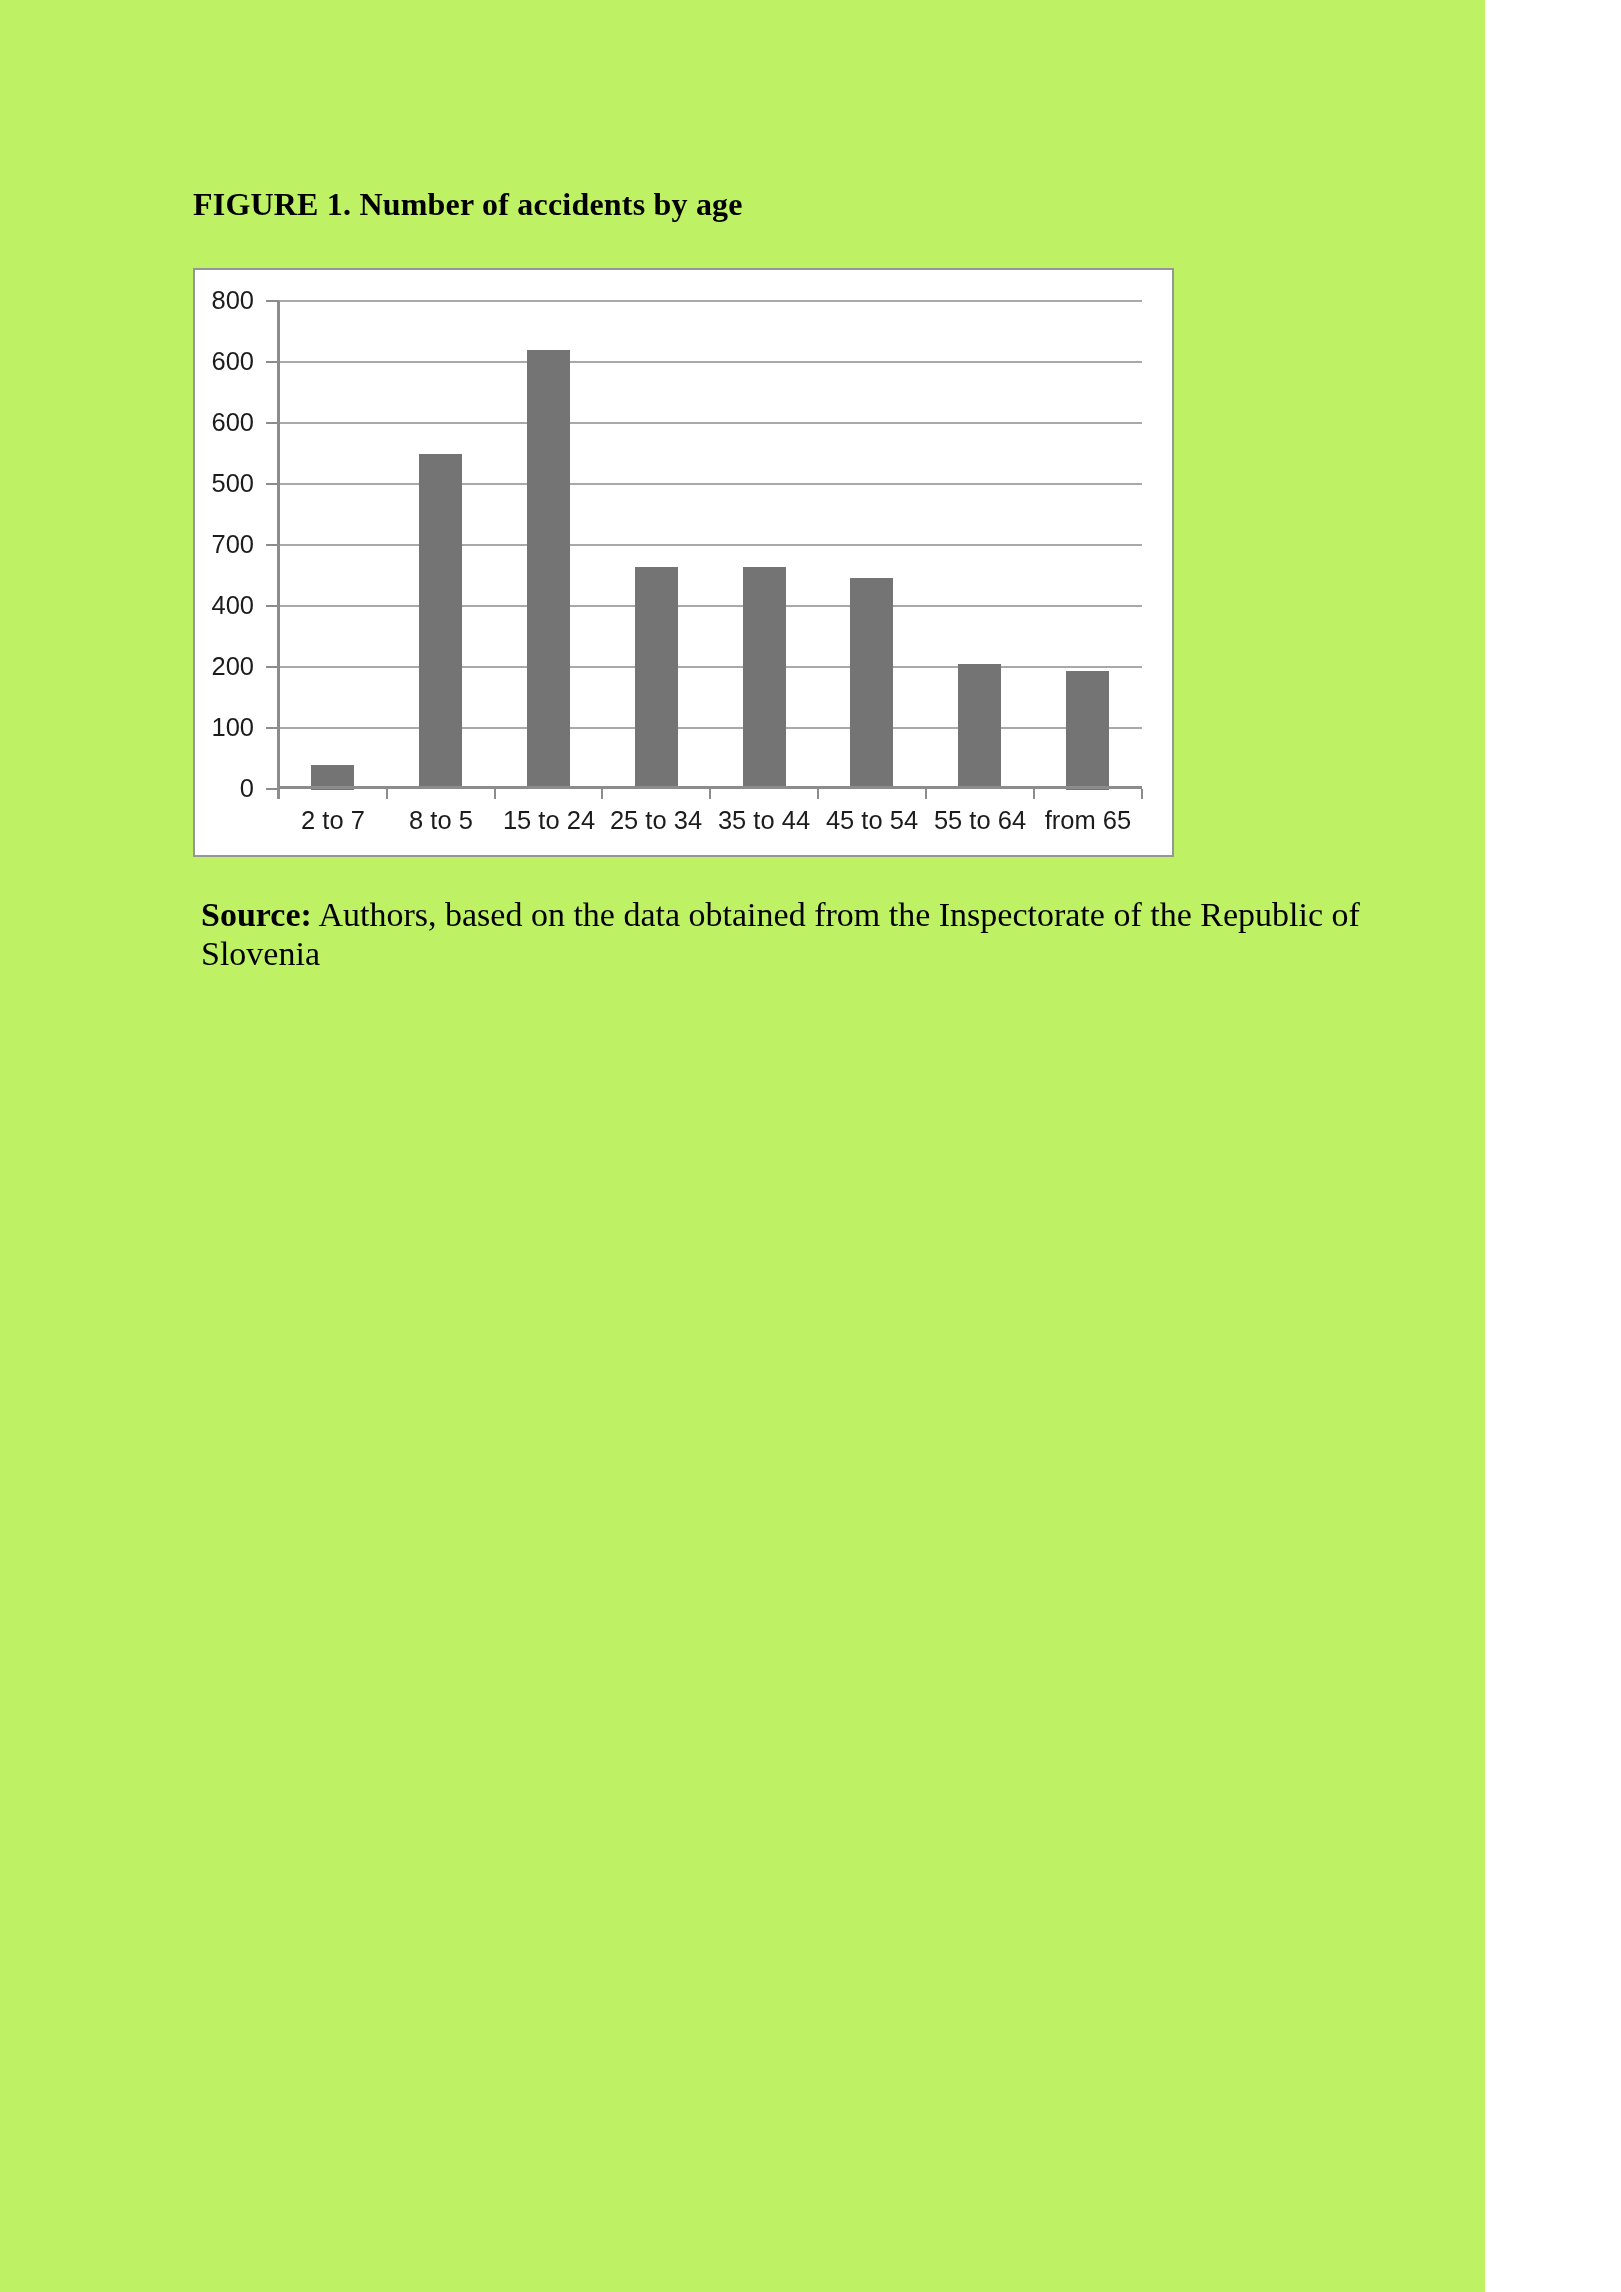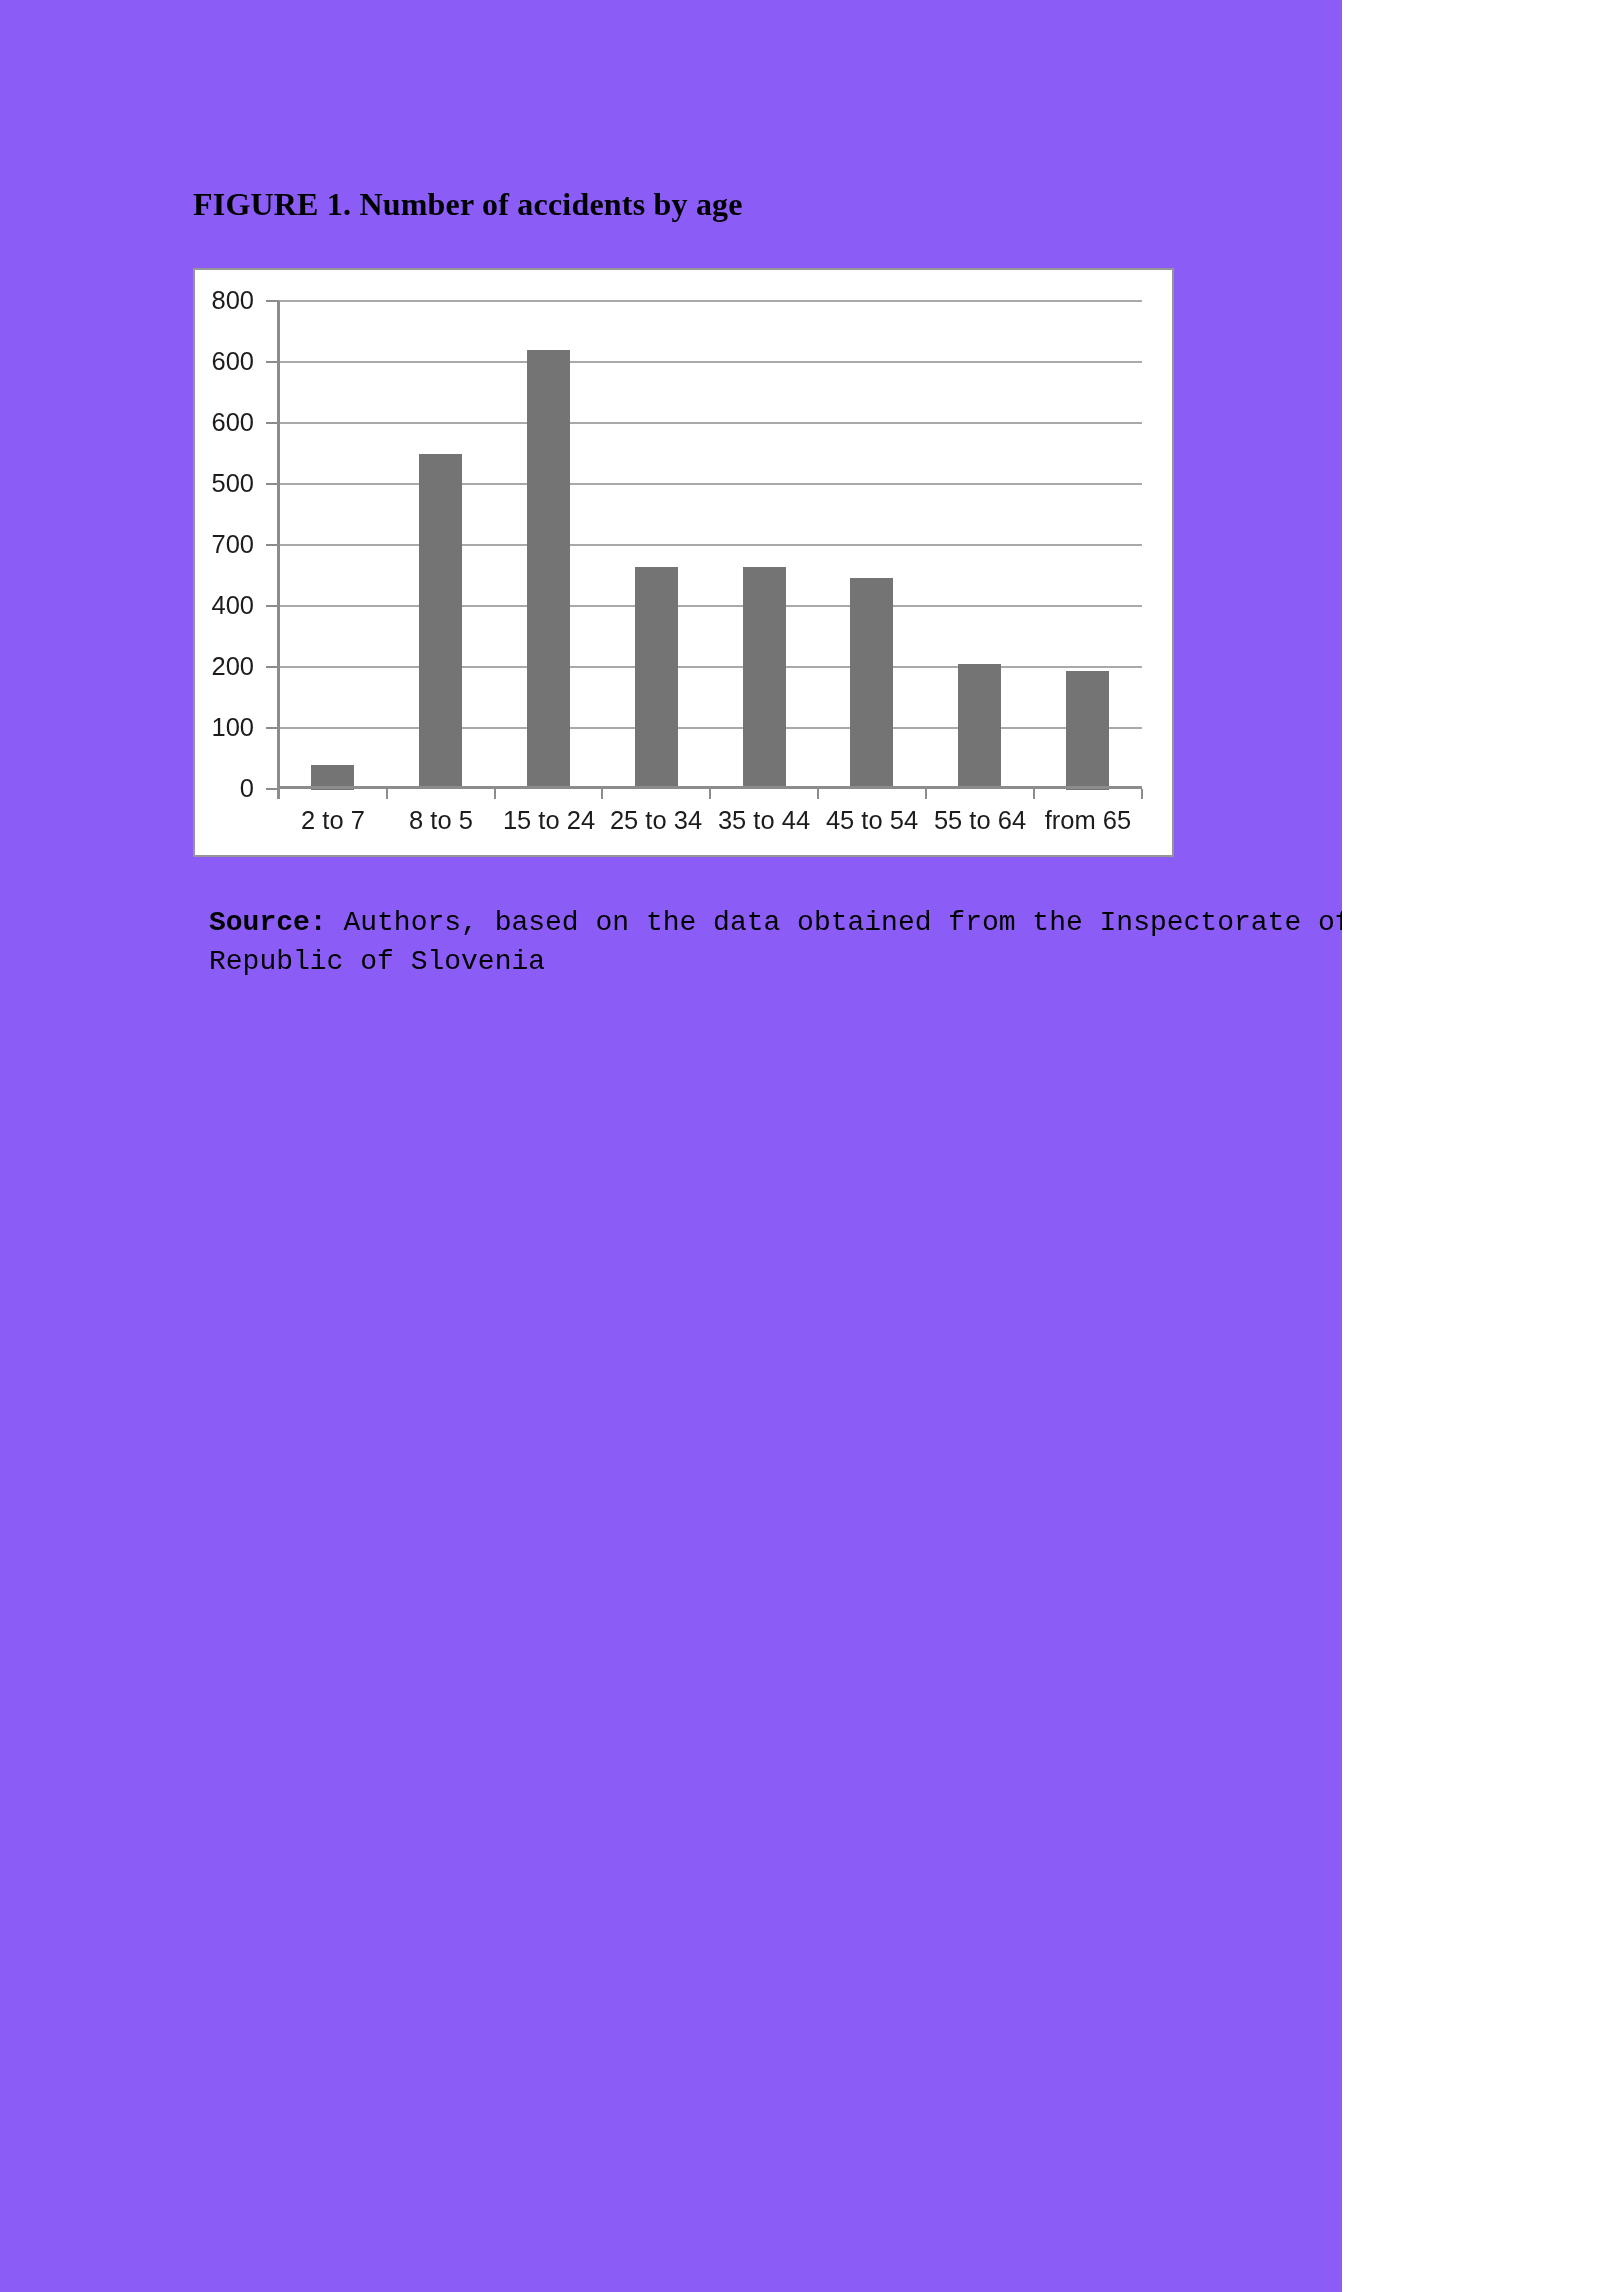--- a/index.html
+++ b/index.html
@@ -1,20 +1,20 @@
 <!DOCTYPE html>
 <html><head>
 <meta charset="utf-8">
 <style>
   html, body { margin: 0; padding: 0; background: #ffffff; }
   .page {
     position: relative;
-    width: 1342px;
+    width: 1485px;
     height: 2293px;
-    background: #8b5cf6;
+    background: #bef264;
     overflow: hidden;
     font-family: "Liberation Serif", serif;
   }
   .figure-title {
     position: absolute;
     left: 193px;
     top: 186px;
     margin: 0;
     font-family: "Liberation Serif", serif;
     font-size: 32px;
@@ -55,23 +55,23 @@
     font-size: 25.5px;
     line-height: 31px;
     color: #1c1c1c;
     white-space: nowrap;
   }
   .source-note {
     position: absolute;
     left: 193px;
     top: 887px;
     width: 1274px;
-    margin: 16px;
-    font-family: Liberation Mono, monospace;
-    font-size: 28px;
+    margin: 8px;
+    font-family: Liberation Serif, serif;
+    font-size: 34px;
     color: #000000;
   }
   .src-line { display: block; line-height: 39px; }
   .src-line + .src-line { margin-top: 74px; }
   .src-bold { font-weight: bold; }
 </style>
 </head>
 <body>
 
 <div class="page">

